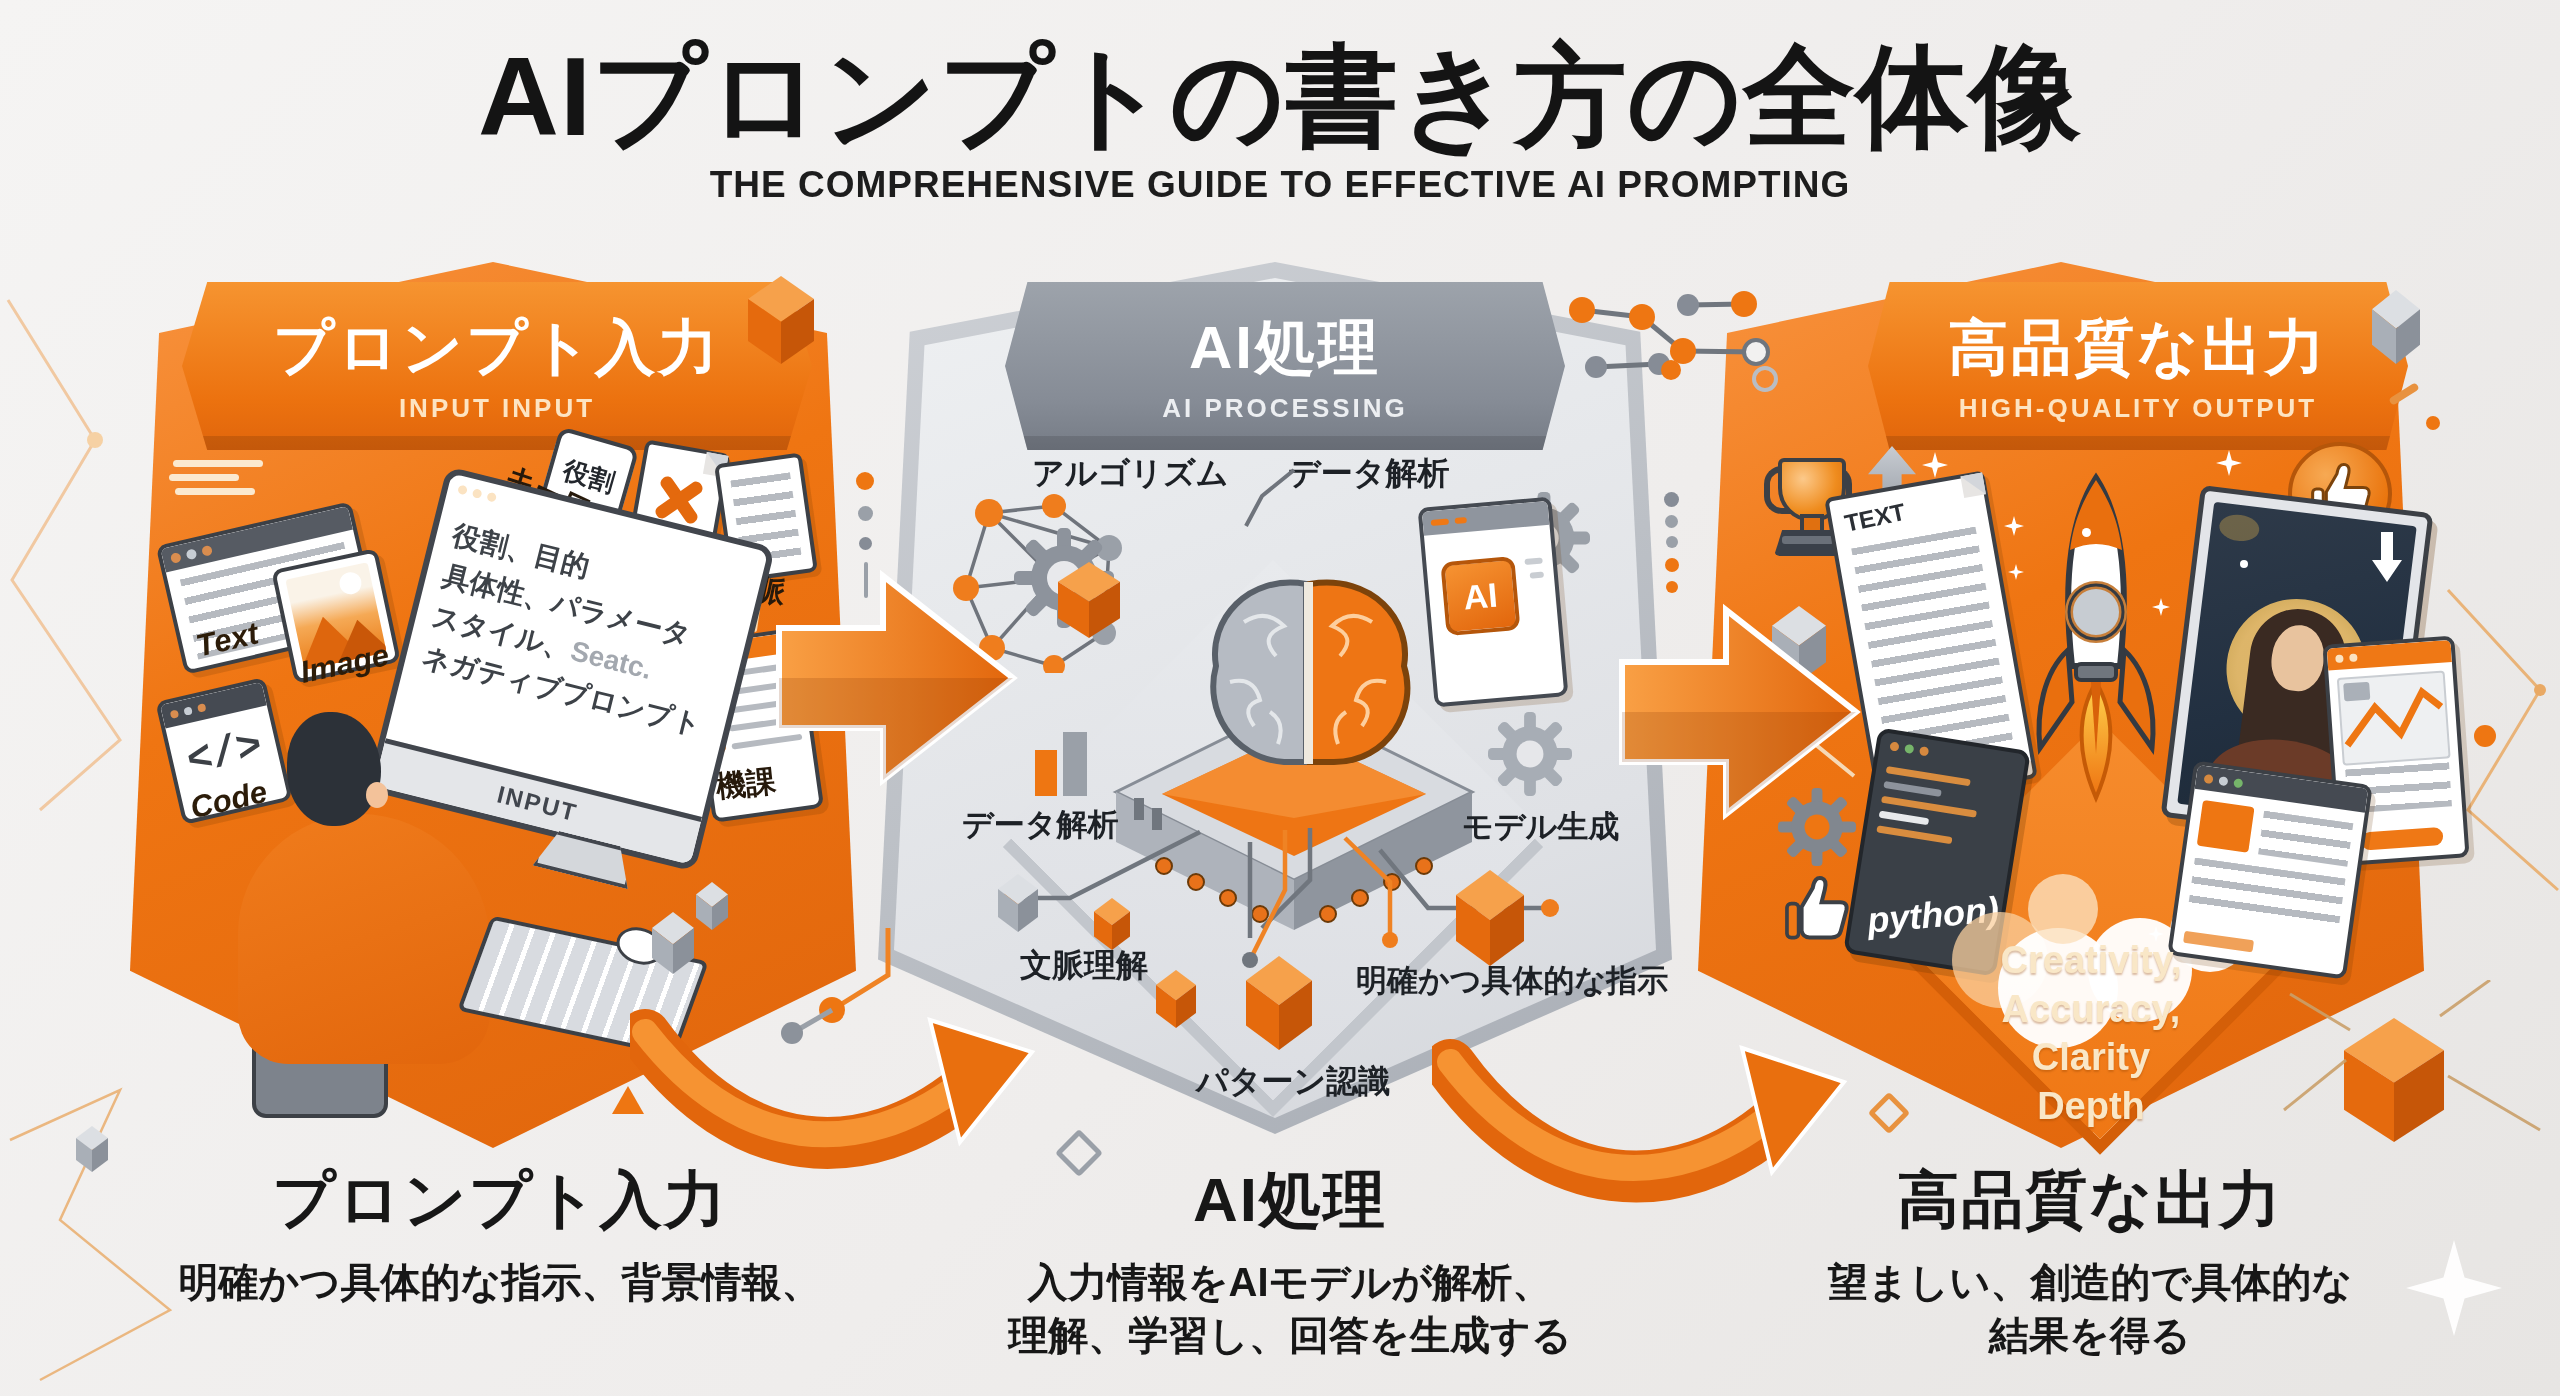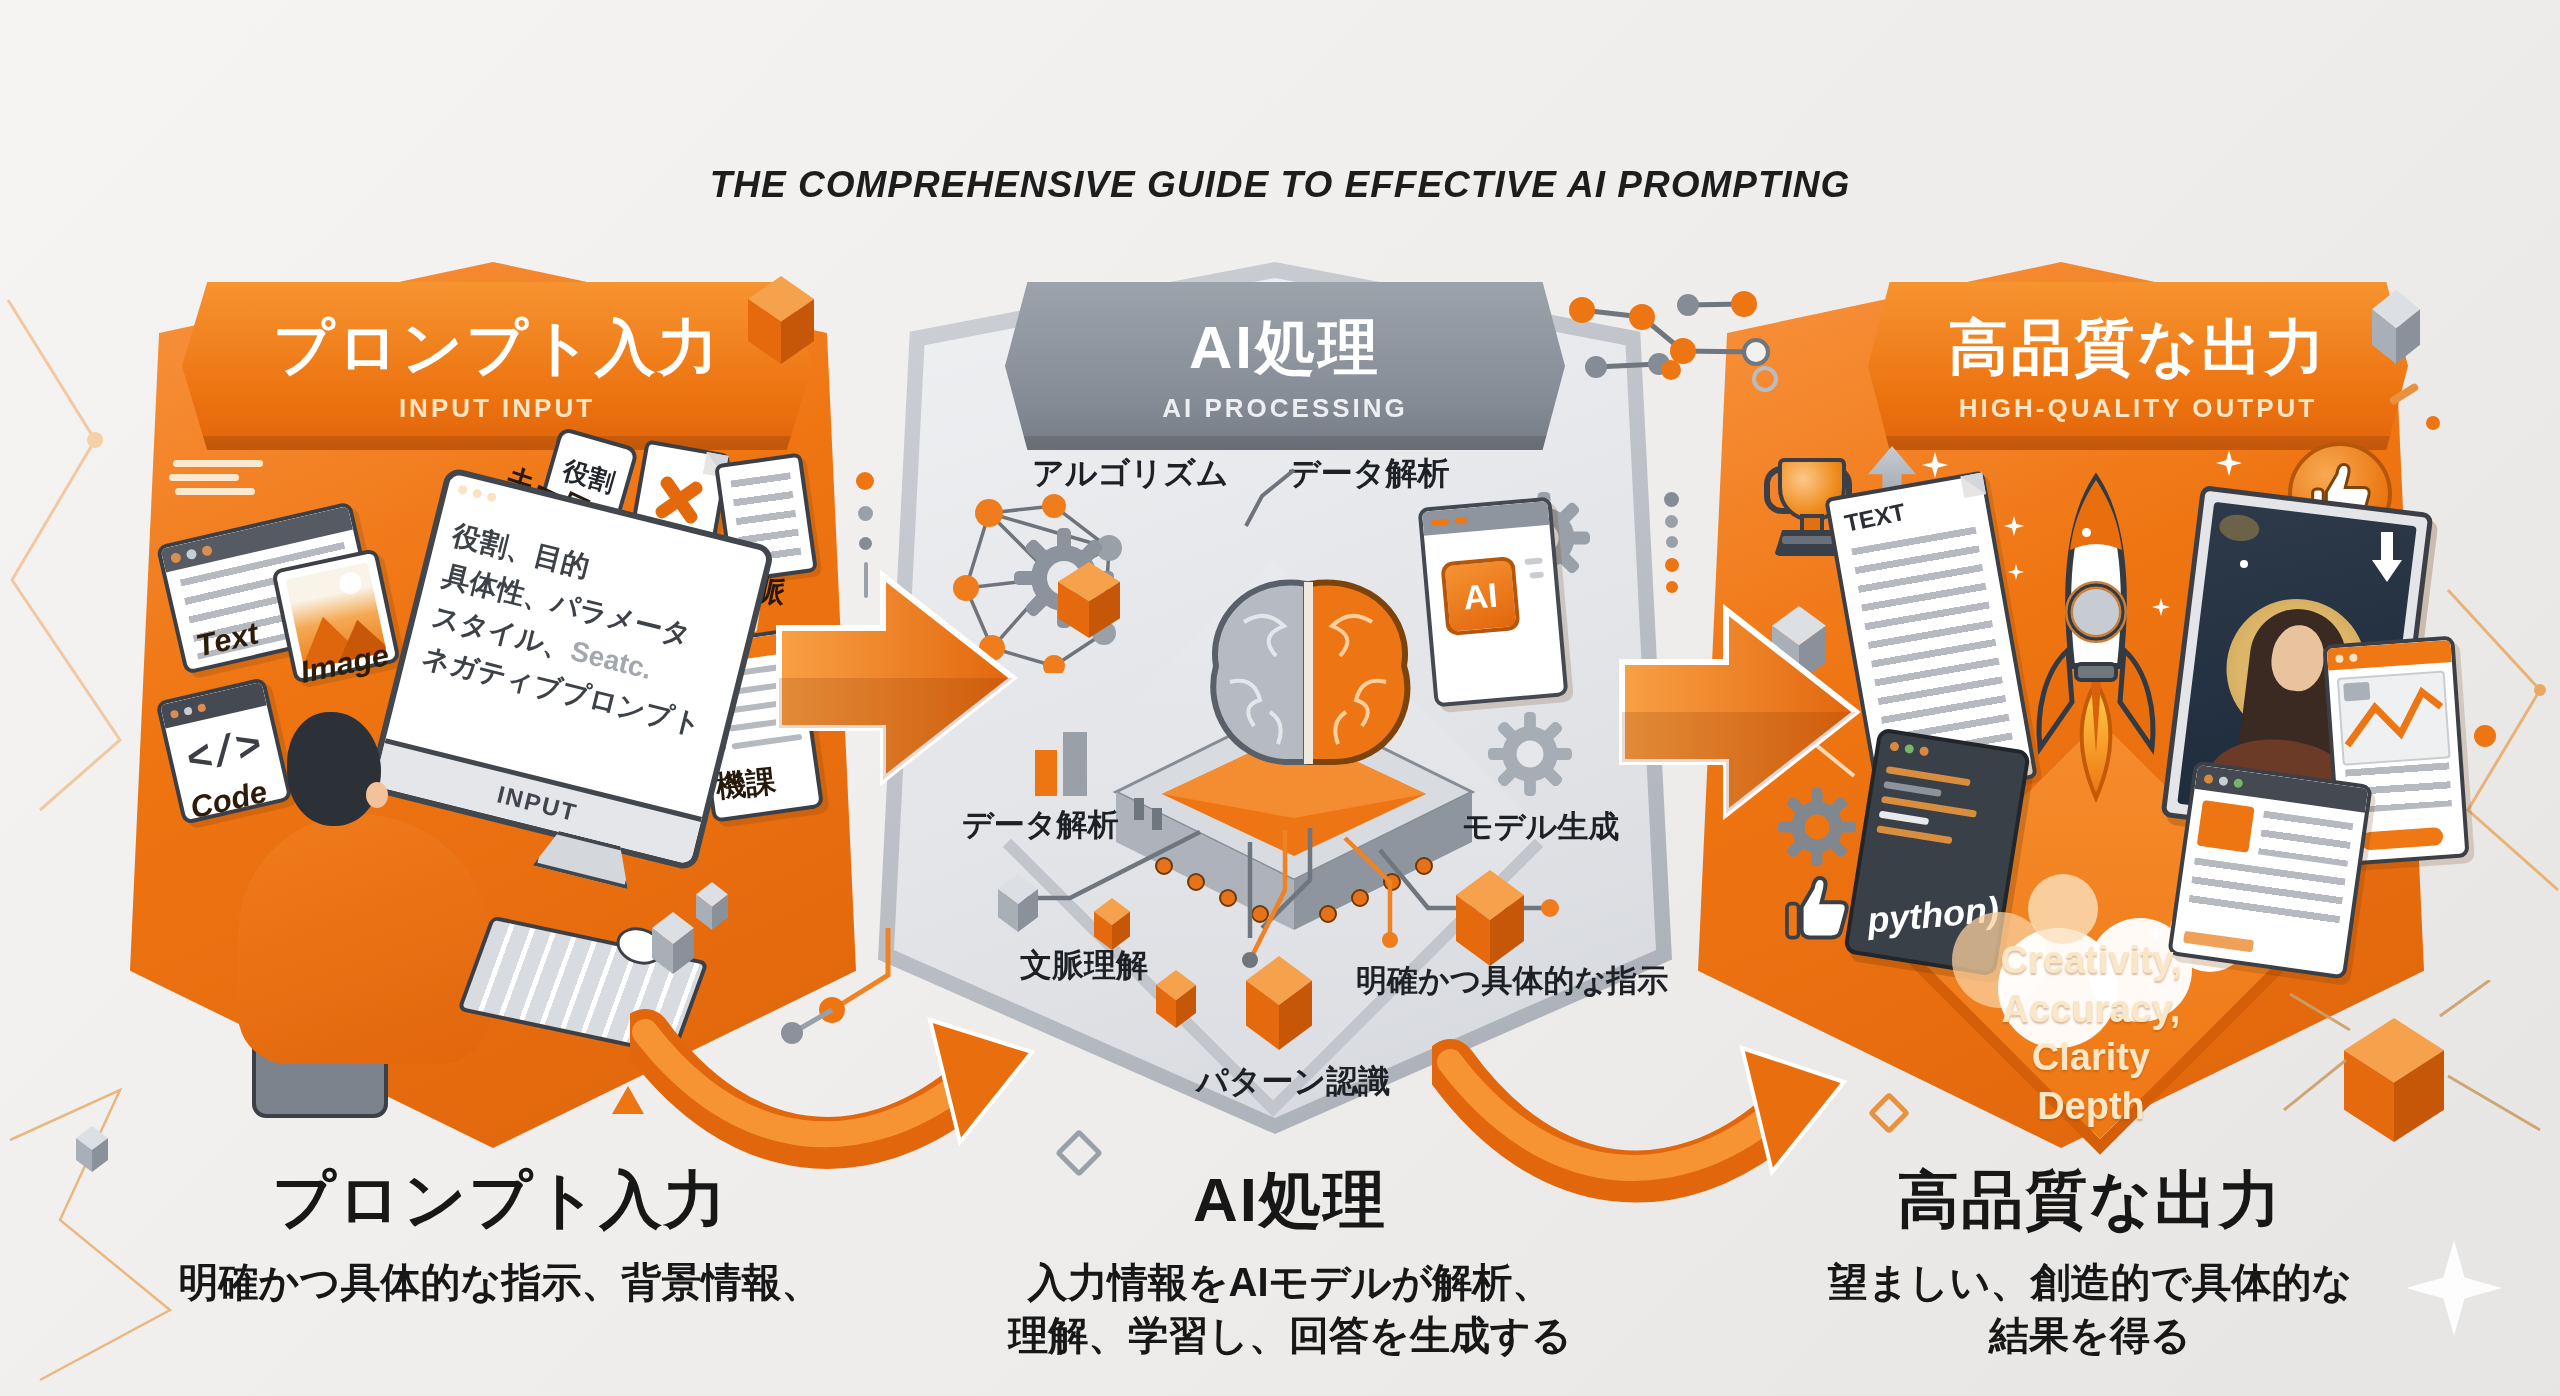--- a/index.html
+++ b/index.html
@@ -2,21 +2,21 @@
 <html><head>
 <meta charset="utf-8">
 <style>
   html,body{margin:0;padding:0;background:#e9e7e5;}
   .stage{position:relative;width:2560px;height:1396px;overflow:hidden;
     background:linear-gradient(135deg,#f5f4f3 0%,#efedec 55%,#e7e5e3 100%);
     font-family:"Liberation Sans","DejaVu Sans",sans-serif;}
   .abs{position:absolute;}
   
   .title{position:absolute;left:0;right:0;top:22px;text-align:center;font-size:112px;font-weight:900;color:#141414;letter-spacing:1px;}
-  .subtitle{position:absolute;left:0;right:0;top:164px;text-align:center;font-size:37px;font-weight:800;color:#1d1d1d;letter-spacing:1px;font-style:italic;}
+  .subtitle{position:absolute;left:0;right:0;top:164px;text-align:center;font-size:37px;font-weight:800;color:#1d1d1d;letter-spacing:1px;}
   
   .panel{position:absolute;clip-path:polygon(50% 0%,96% 8%,100% 80%,50% 100%,0% 80%,4% 8%);}
   .panel.orange{background:linear-gradient(155deg,#f8933f 0%,#ef7512 40%,#e0650c 100%);}
   .panel.gray{background:linear-gradient(155deg,#cdd0d5 0%,#bcc0c6 50%,#a8adb5 100%);}
   .panel.gray:before{content:"";position:absolute;inset:16px;clip-path:polygon(50% 0%,96% 8%,100% 80%,50% 100%,0% 80%,4% 8%);background:linear-gradient(160deg,#eef0f2,#dfe1e5 70%,#d3d6db);}
   .slab{position:absolute;transform:rotate(45deg);}
   .slab.gray{background:linear-gradient(135deg,#e8eaed,#dcdee3);box-shadow:12px 12px 0 #c2c6cc;}
   .slab.orangeS{background:linear-gradient(135deg,#f68c2d,#ef7714);box-shadow:11px 11px 0 #d45f08;}
   
   .ribbon{position:absolute;display:flex;flex-direction:column;align-items:center;justify-content:center;gap:4px;
@@ -98,20 +98,21 @@
         <rect x="43" y="0" width="14" height="100" rx="5" transform="rotate(135 50 50)"></rect>
         <circle cx="50" cy="50" r="33"></circle>
       </symbol>
       <symbol id="thumb" viewBox="0 0 100 100">
         <rect x="14" y="46" width="14" height="42" rx="5"></rect>
         <path d="M32 50 L46 26 Q48 12 57 14 Q64 16 61 28 L57 44 L80 44 Q90 44 88 54 L81 80 Q79 88 69 88 L42 88 Q34 88 32 80 Z"></path>
       </symbol>
     </defs>
   </svg>
 
+  <div class="title">AIプロンプトの書き方の全体像</div>
   <div class="subtitle">THE COMPREHENSIVE GUIDE TO EFFECTIVE AI PROMPTING</div>
 
   <svg class="abs" style="left:0;top:280px" width="150" height="540">
     <polyline points="8,20 95,160 12,300 120,460 40,530" fill="none" stroke="#f0b77f" stroke-width="3" opacity=".7"></polyline>
     <circle cx="95" cy="160" r="8" fill="#f6d1a4"></circle>
   </svg>
   <svg class="abs" style="left:0;top:1080px" width="230" height="316">
     <polyline points="10,60 120,10 60,140 170,230 40,300" fill="none" stroke="#e9a964" stroke-width="2.5" opacity=".8"></polyline>
   </svg>
   <div class="cube gray abs" style="left:76px;top:1126px;width:32px;height:46px">

